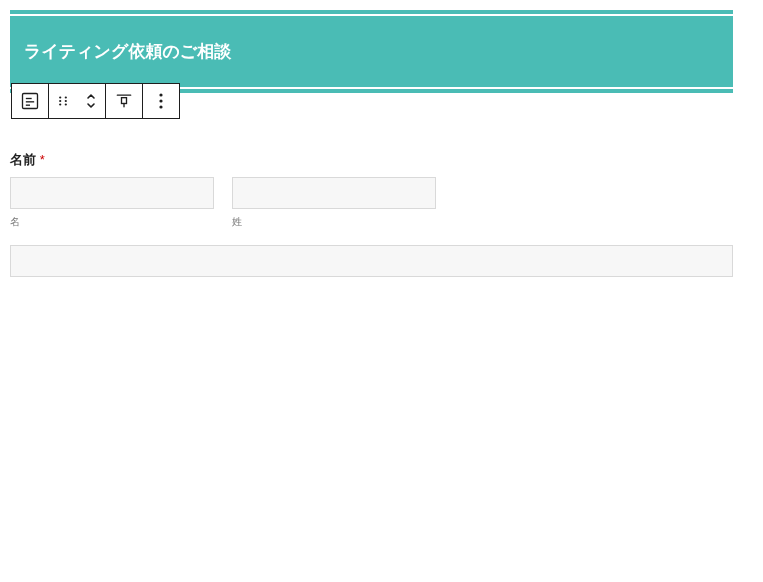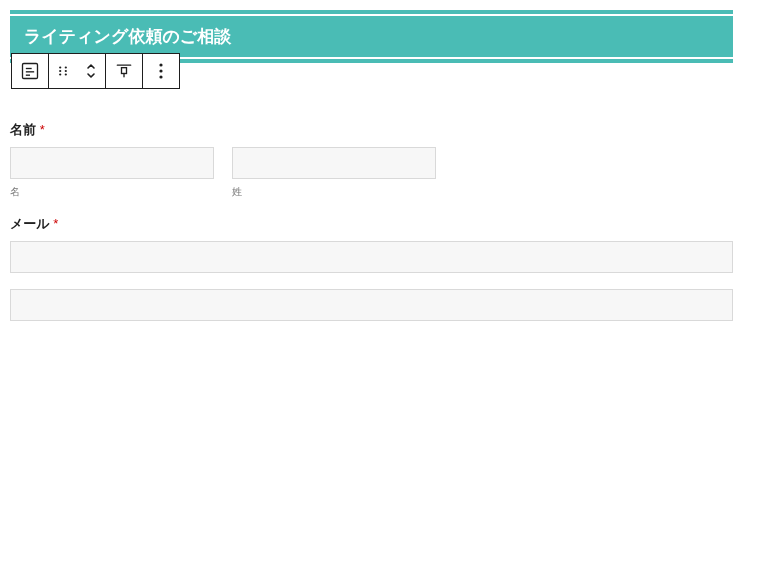--- a/index.html
+++ b/index.html
@@ -9,21 +9,21 @@
     border-top: 4px solid #4abcb5;
     border-bottom: 4px solid #4abcb5;
     margin-bottom: 0;
     position: relative;
   }
   .heading-bar {
     background: #4abcb5;
     color: #fff;
     font-weight: bold;
     font-size: 17px;
-    padding: 9px 14px;
+    padding: 24px 14px;
     margin: 2px 0;
   }
   
   .toolbar {
     display: flex;
     position: relative;
     top: -10px;
     margin-left: 1px;
     height: 36px;
     width: max-content;
@@ -140,27 +140,20 @@
           <input type="text" style="">
           <span class="sublabel">名</span>
         </div>
         <div class="name-col">
           <input type="text" style="">
           <span class="sublabel">姓</span>
         </div>
       </div>
     </div>
 
-    <div class="field">
-      <label class="field-label">
-        <span>メール</span>
-        <span class="req">*</span>
-      </label>
-      <input type="text" class="w-half" style="">
-    </div>
 
     <div class="field">
       <input type="text" class="w-half" style="">
     </div>
 
 
 
   </div>
 
 </div>

